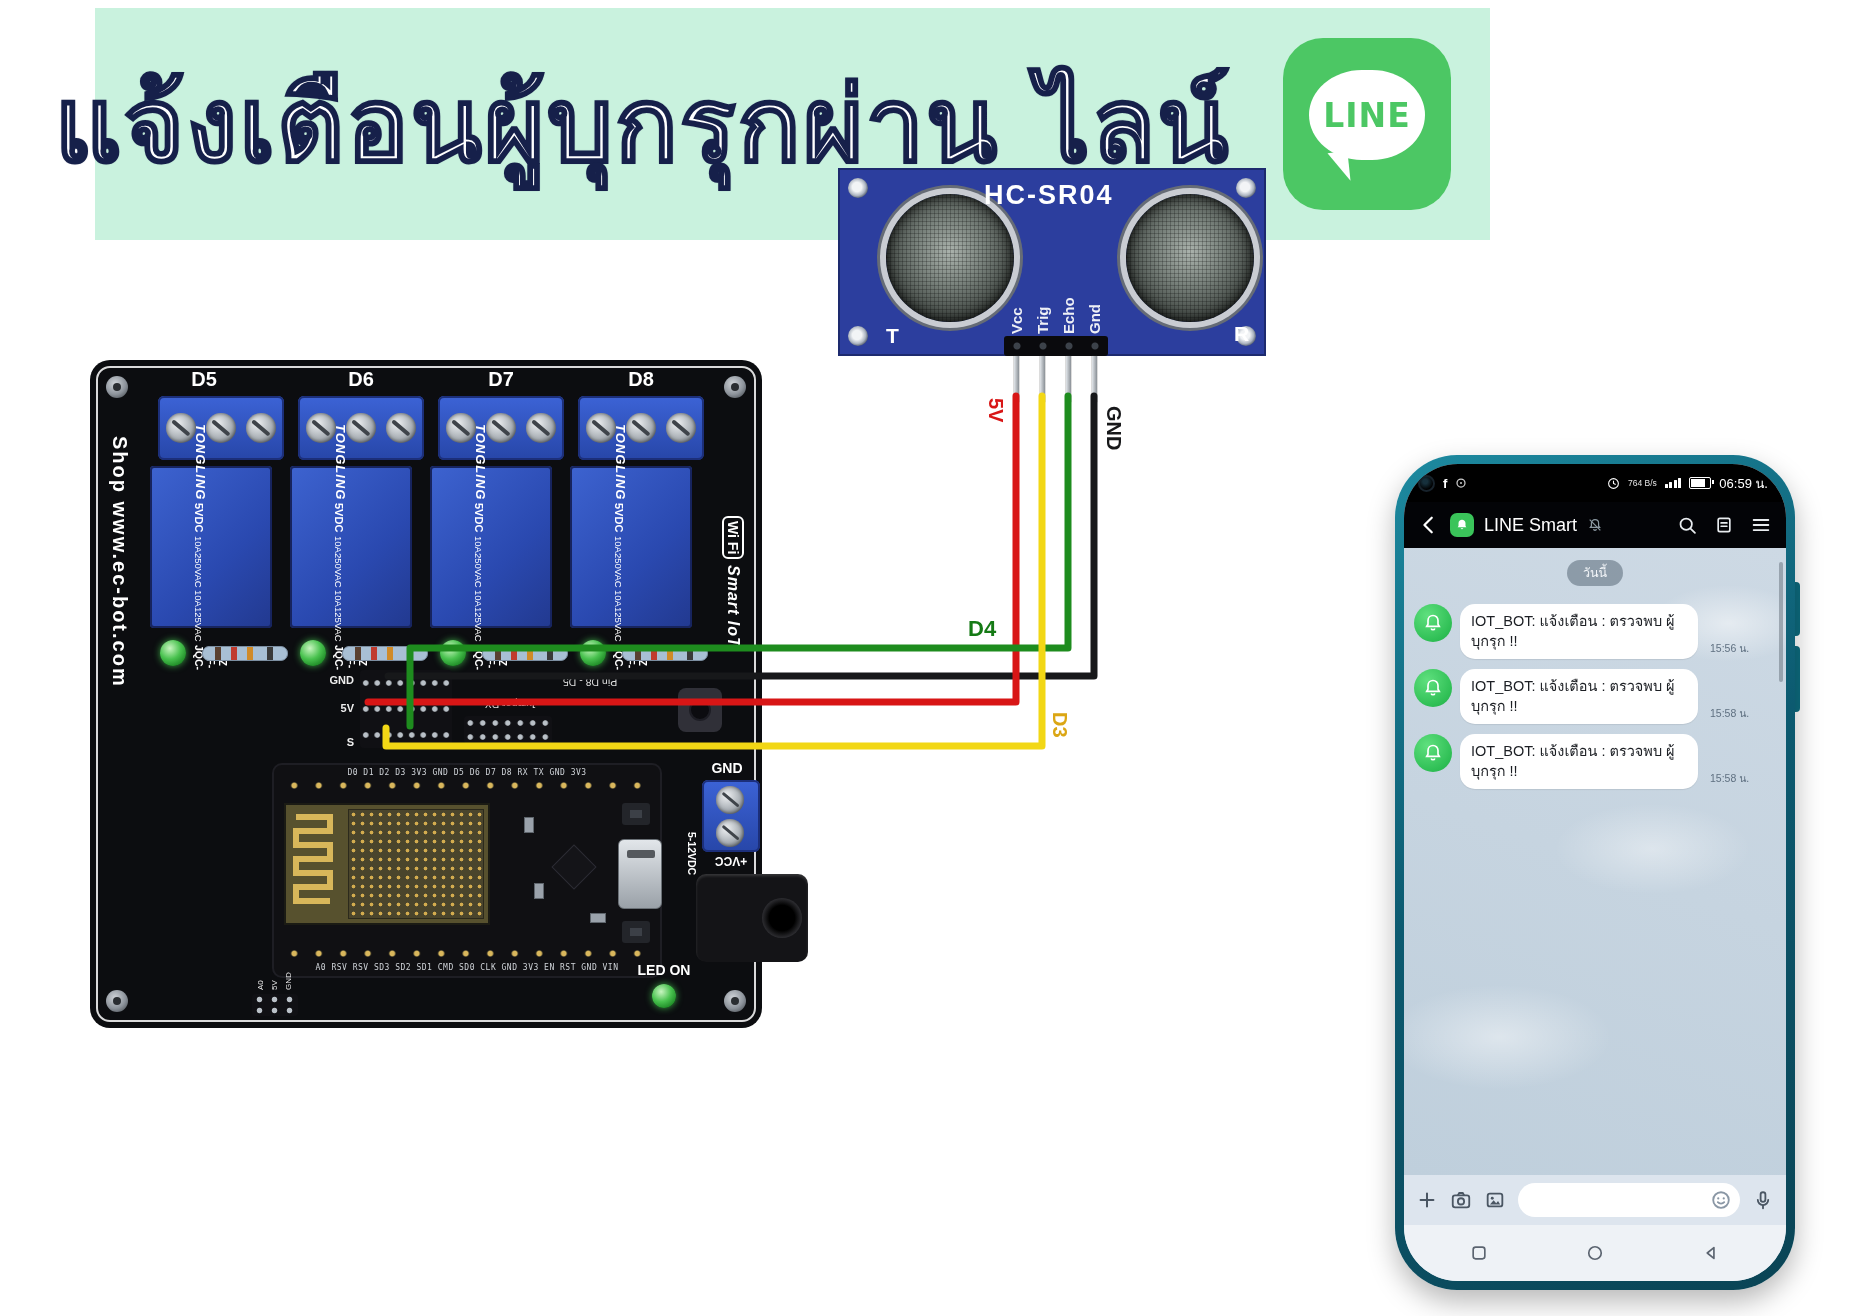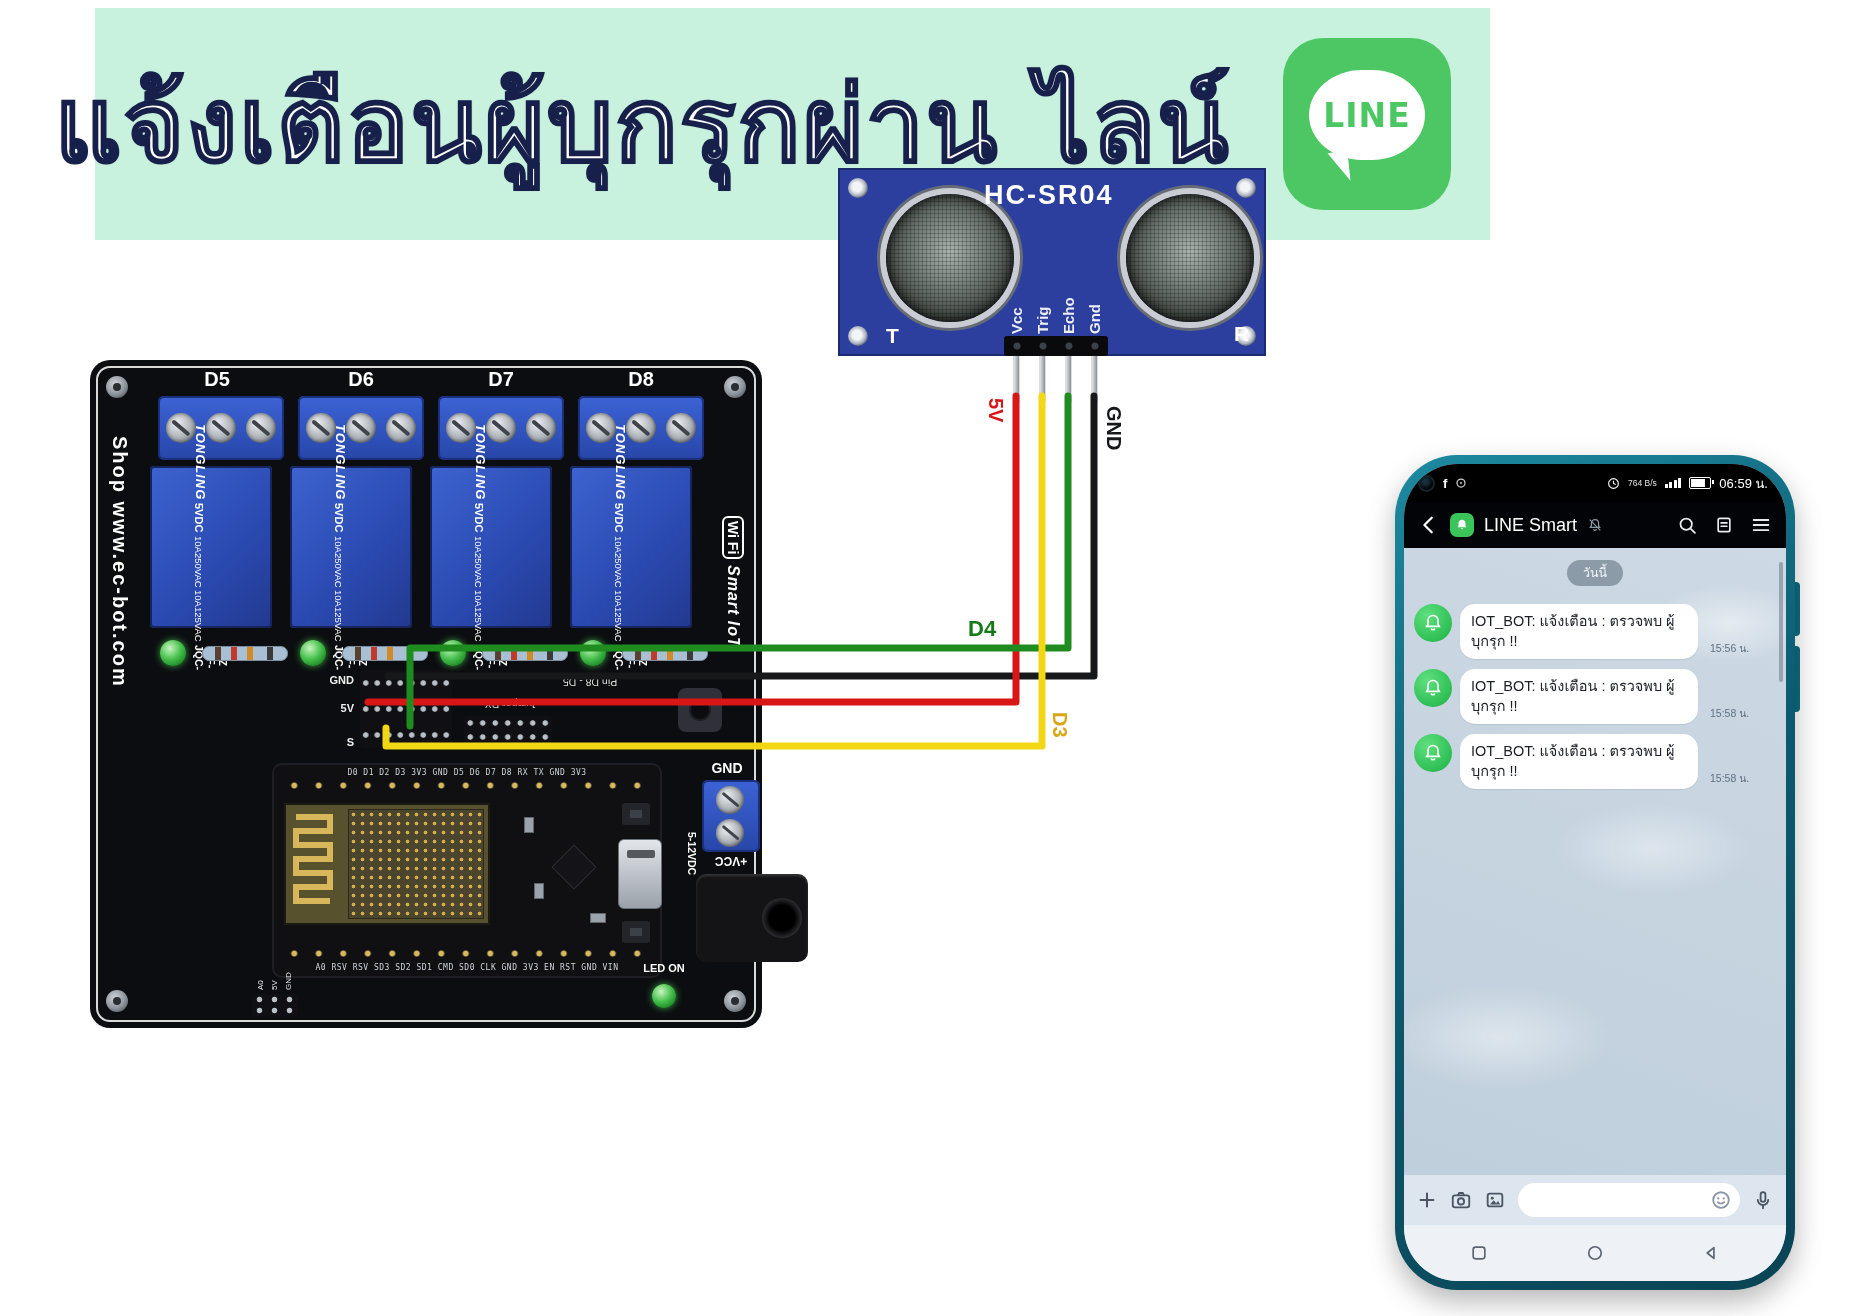--- a/index.html
+++ b/index.html
@@ -218,21 +218,21 @@
   </div>
 
   <div class="a board">
     <div class="bscrew" style="left:16px;top:16px"></div>
     <div class="bscrew" style="left:634px;top:16px"></div>
     <div class="bscrew" style="left:16px;top:630px"></div>
     <div class="bscrew" style="left:634px;top:630px"></div>
 
     <div class="shop-text vcw">Shop www.ec-bot.com</div>
 
-    <div class="chlabel" style="left:107px">D5</div>
+    <div class="chlabel" style="left:94px">D5</div>
     <div class="chlabel" style="left:251px">D6</div>
     <div class="chlabel" style="left:391px">D7</div>
     <div class="chlabel" style="left:531px">D8</div>
 
     <div class="tblock" style="left:68px">
       <div class="screw" style="left:8px"></div>
       <div class="screw" style="left:48px"></div>
       <div class="screw" style="left:88px"></div>
     </div>
     <div class="tblock" style="left:208px">
@@ -338,21 +338,21 @@
     </div>
     <div class="power-label vcw" style="left:596px;top:448px;height:92px;font-size:10.5px;font-weight:600">5-12VDC</div>
     <div class="power-label flip" style="left:612px;top:494px;width:58px;font-size:12px">+VCC</div>
     <div class="dcjack"></div>
 
     <div class="aux-label vccw" style="left:166px">A0</div>
     <div class="aux-label vccw" style="left:180px">5V</div>
     <div class="aux-label vccw" style="left:194px">GND</div>
     <div class="pingrid" style="left:162px;top:634px;width:46px;height:22px;background-size:15px 11px"></div>
 
-    <div class="power-label" style="left:546px;top:602px;width:56px;font-size:11px;font-weight:600">LED ON</div>
+    <div class="power-label" style="left:546px;top:602px;width:56px;font-size:14px;font-weight:600">LED ON</div>
     <div class="gled" style="left:562px;top:624px;width:24px;height:24px"></div>
   </div>
 
 
   <svg class="a wires" width="1861" height="1316" viewBox="0 0 1861 1316">
     <polyline points="1094,396 1094,676 388,676" fill="none" stroke="#17181a" stroke-width="7" stroke-linejoin="round" stroke-linecap="round"></polyline>
     <polyline points="1016,396 1016,702 368,702" fill="none" stroke="#d81616" stroke-width="7" stroke-linejoin="round" stroke-linecap="round"></polyline>
     <polyline points="1068,396 1068,648 410,648 410,726" fill="none" stroke="#1e8c1e" stroke-width="7" stroke-linejoin="round" stroke-linecap="round"></polyline>
     <polyline points="1042,396 1042,746 386,746 386,728" fill="none" stroke="#f2d715" stroke-width="7" stroke-linejoin="round" stroke-linecap="round"></polyline>
   </svg>

